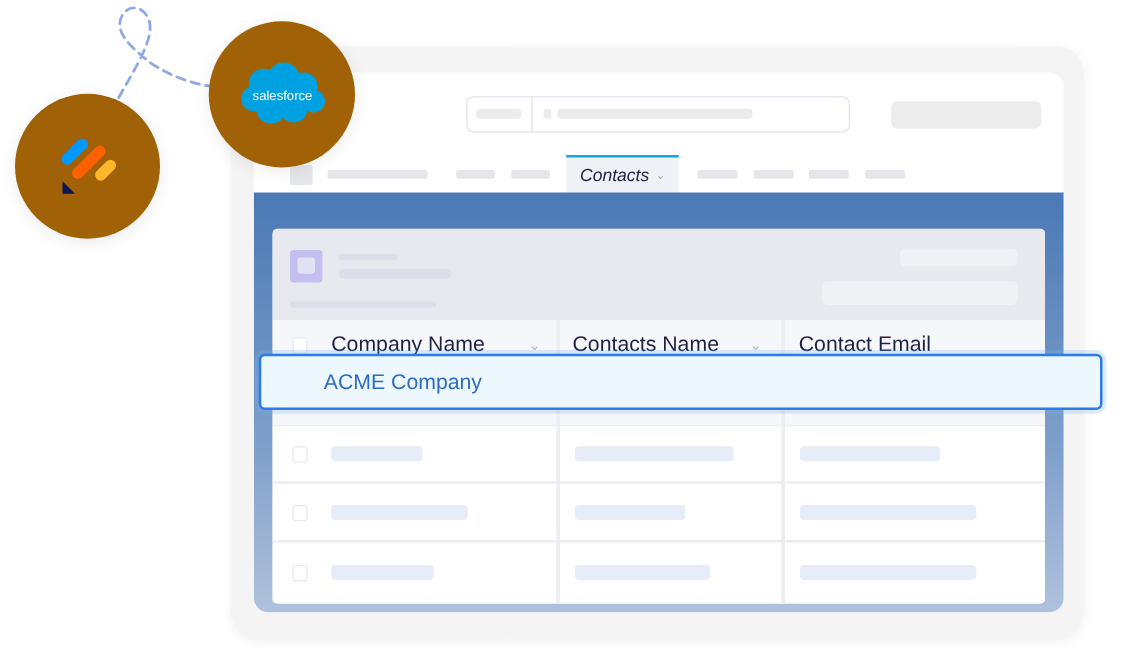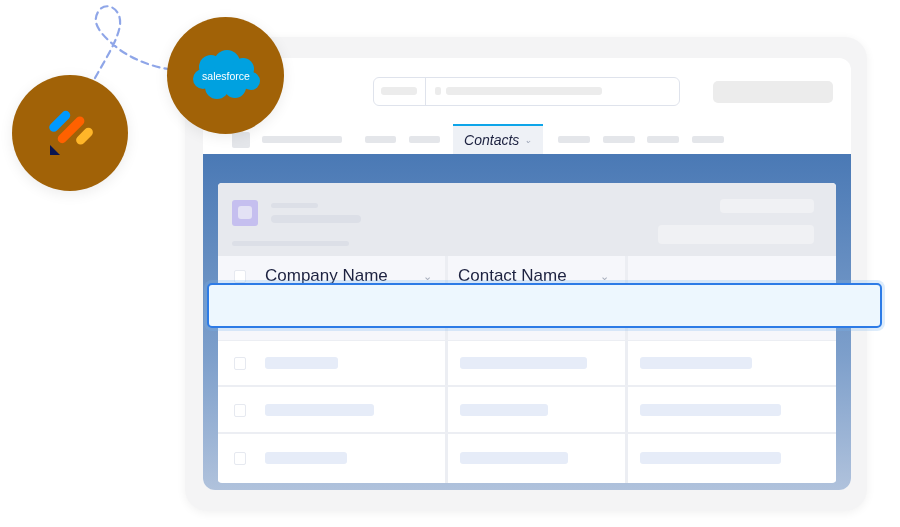--- a/index.html
+++ b/index.html
@@ -129,22 +129,25 @@
         <div class="ph-w" style="left:440px; top:42px; width:156px; height:19px;"></div>
       </div>
 
       <div class="table-head">
         <div class="checkbox" style="left:16px; top:14px;"></div>
         <div class="th" style="left:47px; width:180px;">
           <span>Company Name</span>
           <span class="chev" style="left:158px;">⌄</span>
         </div>
         <div class="th" style="left:240px; width:170px;">
-          <span>Contact Name</span>
+          <span>Contacts Name</span>
           <span class="chev" style="left:142px;">⌄</span>
+        </div>
+        <div class="th" style="left:421px; width:190px;">
+          <span>Contact Email</span>
         </div>
       </div>
 
       <div class="row" style="top:113px; background:#f6f7fb;"></div>
 
       <div class="row" style="top:158px;">
         <div class="checkbox" style="left:16px; top:16px;"></div>
         <div class="ph" style="left:47px; width:73px;"></div>
         <div class="ph" style="left:242px; width:127px;"></div>
         <div class="ph" style="left:422px; width:112px;"></div>
@@ -162,20 +165,21 @@
         <div class="ph" style="left:422px; width:141px;"></div>
       </div>
 
       <div class="col-div" style="left:227px; height:227px;"></div>
       <div class="col-div" style="left:407px; height:227px;"></div>
     </div>
   </div>
 </div>
 
 <div class="highlight-row">
+  <div class="cell" style="left:50px;">ACME Company</div>
 </div>
 
 <div class="logo-circle" style="left:167px; top:17px; width:117px; height:117px;">
   <svg width="117" height="117">
     <g fill="#00a1e0">
       <circle cx="44" cy="50" r="12"></circle>
       <circle cx="60" cy="46" r="13"></circle>
       <circle cx="76" cy="52" r="11"></circle>
       <circle cx="36" cy="62" r="10"></circle>
       <circle cx="84" cy="64" r="9"></circle>

